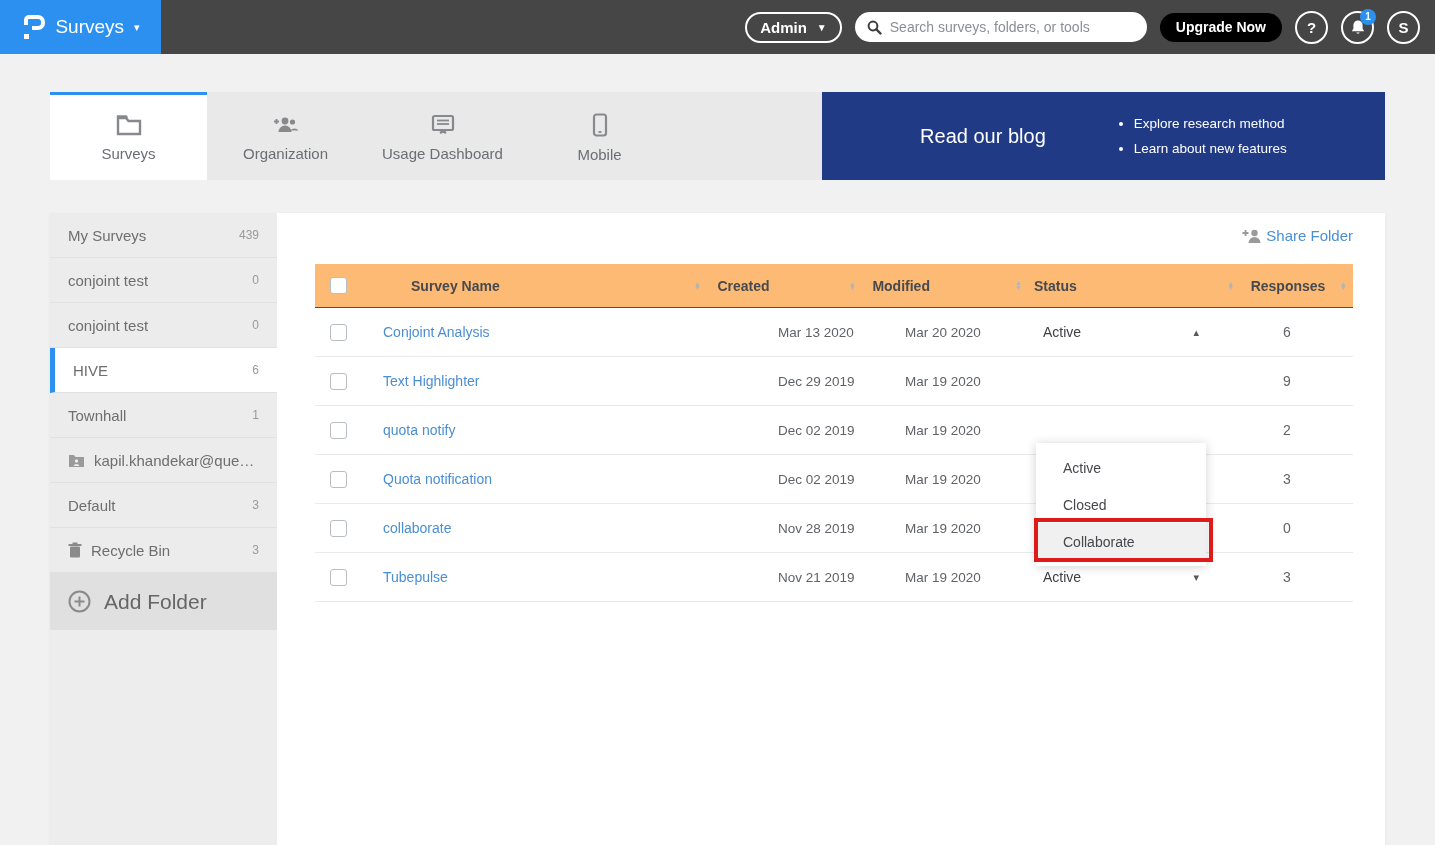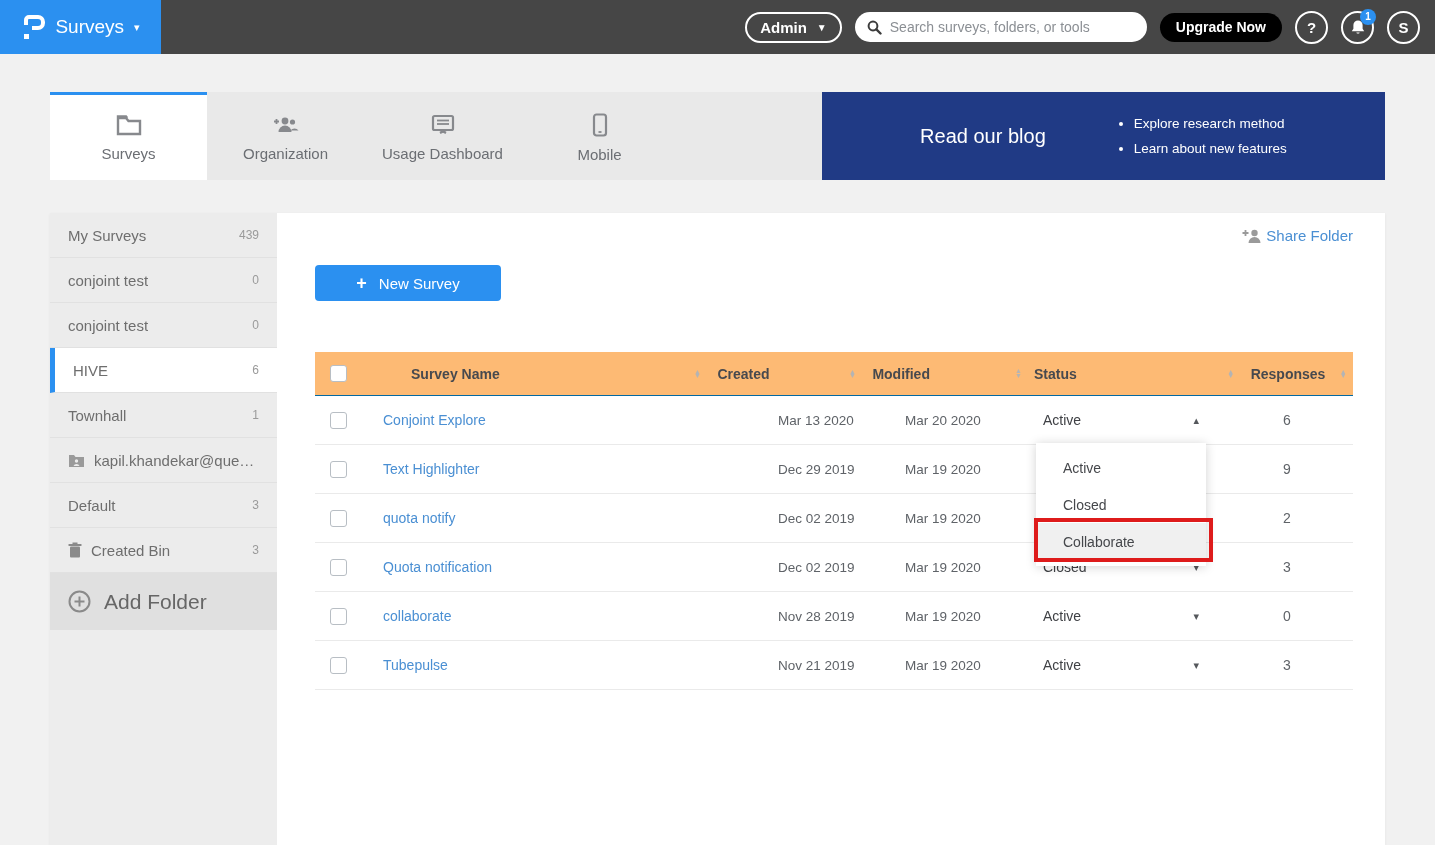--- a/index.html
+++ b/index.html
@@ -220,21 +220,21 @@
       <span class="cnt">3</span>
     </div>
     <div class="side-item">
       <span class="side-ic">
         <svg width="14" height="16" viewBox="0 0 14 16">
             <rect x="2" y="4.5" width="10" height="11" rx="1" fill="#8a8a8a"></rect>
             <rect x="0.5" y="2" width="13" height="2" rx="0.5" fill="#8a8a8a"></rect>
             <rect x="4.5" y="0.5" width="5" height="1.6" fill="#8a8a8a"></rect>
           </svg>
       </span>
-      <span class="lbl">Created Bin</span>
+      <span class="lbl">Recycle Bin</span>
       <span class="cnt">3</span>
     </div>
     <div class="add-folder">
       <span class="ic">
         <svg width="23" height="23" viewBox="0 0 23 23">
             <circle cx="11.5" cy="11.5" r="10" fill="none" stroke="#8a8a8a" stroke-width="2"></circle>
             <line x1="11.5" y1="6.5" x2="11.5" y2="16.5" stroke="#8a8a8a" stroke-width="2"></line>
             <line x1="6.5" y1="11.5" x2="16.5" y2="11.5" stroke="#8a8a8a" stroke-width="2"></line>
           </svg>
       </span>
@@ -249,24 +249,20 @@
       <span class="ic">
         <svg width="22" height="16" viewBox="0 0 22 16">
             <circle cx="12.5" cy="5" r="3.2" fill="#9a9a9a"></circle>
             <path d="M6.5 15 a6 6 0 0 1 12 0 z" fill="#9a9a9a"></path>
             <path d="M3.5 2 v6 M0.5 5 h6" stroke="#9a9a9a" stroke-width="1.8"></path>
           </svg>
       </span>
       <span class="lbl">Share Folder</span>
     </div>
 
-    <button class="new-survey">
-      <span class="plus"></span>
-      <span>New Survey</span>
-    </button>
 
     <div class="table">
 
       <div class="trow thead">
         <div class="col-check">
           <div class="checkbox"></div>
         </div>
         <div class="col-name">
           <span class="hlbl">Survey Name</span>
         </div>
@@ -286,21 +282,21 @@
           <span class="sort"></span>
           <span class="hlbl">Responses</span>
           <span class="sort after"></span>
         </div>
       </div>
 
       <div class="trow">
         <div class="col-check">
             <div class="checkbox"></div>
           </div>
-        <div class="col-name"><span class="svy-link">Conjoint Explore</span></div>
+        <div class="col-name"><span class="svy-link">Conjoint Analysis</span></div>
         <div class="col-created"><span class="cell-date">Mar 13 2020</span></div>
         <div class="col-modified"><span class="cell-date">Mar 20 2020</span></div>
         <div class="col-status">
           <span class="status-lbl">Active</span>
           <span class="status-caret">▴</span>
         </div>
         <div class="col-resp"><span class="resp-val">6</span></div>
       </div>
 
       <div class="trow">

